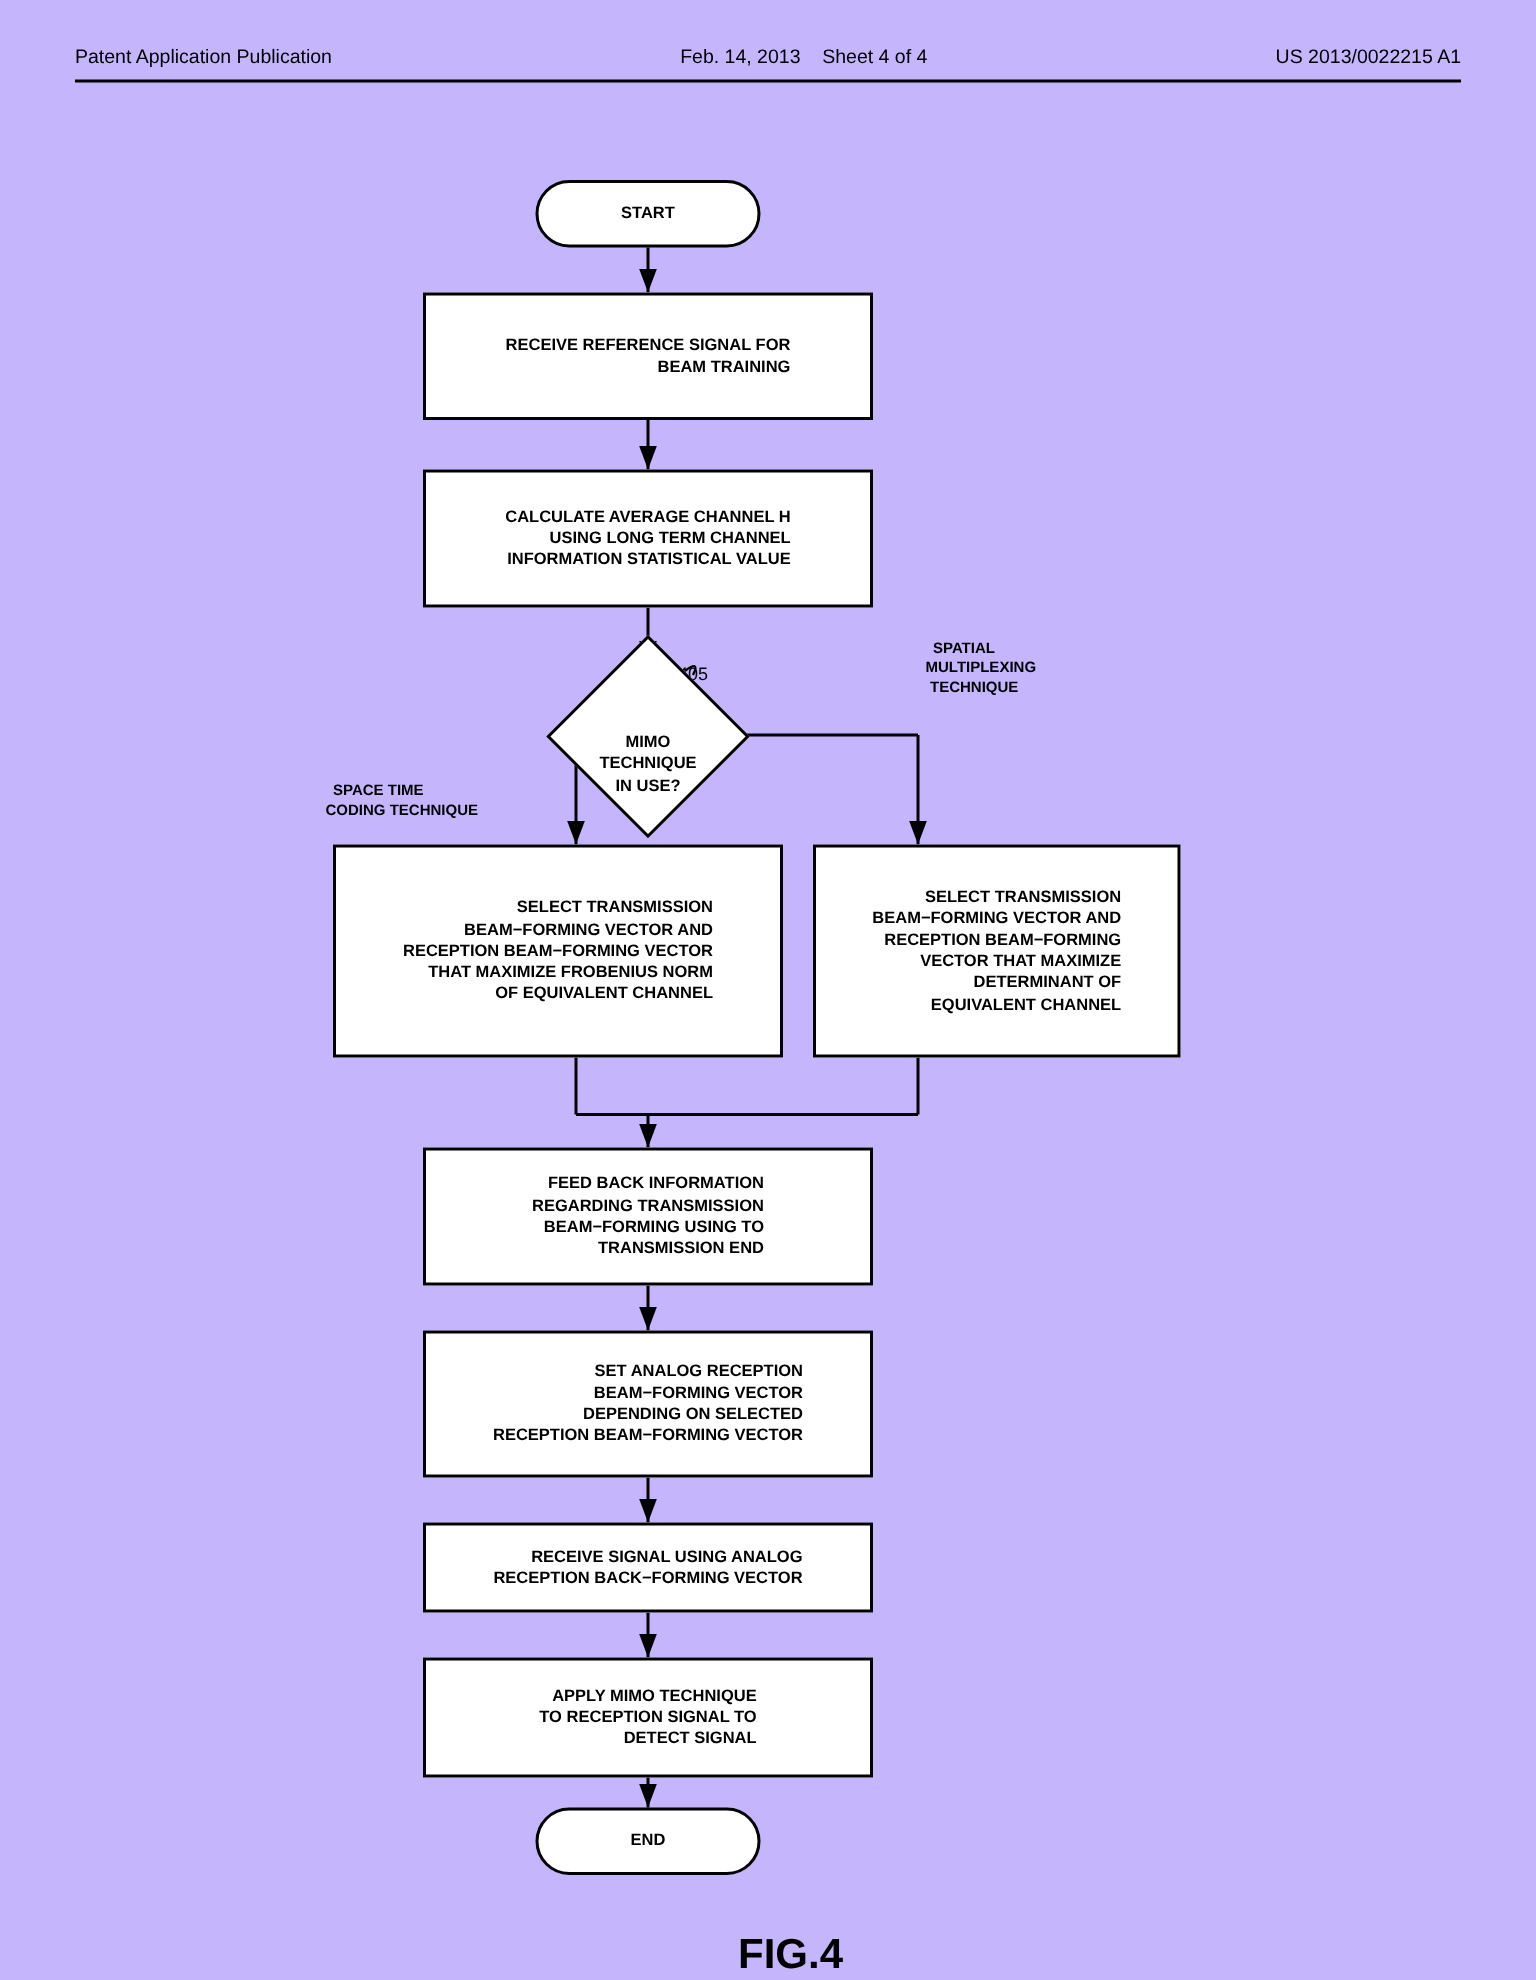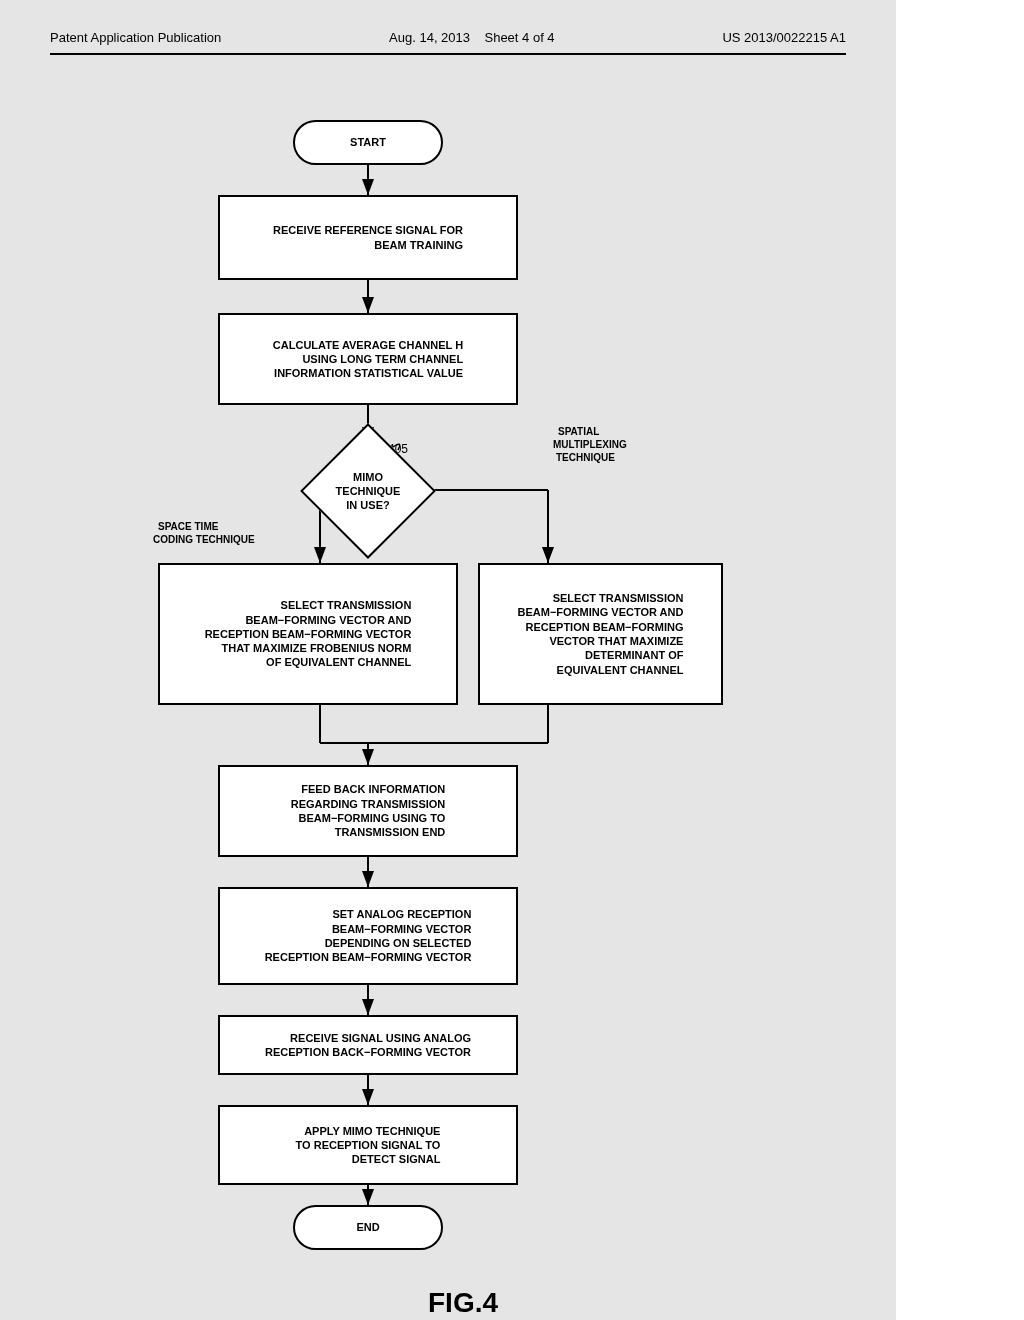--- a/index.html
+++ b/index.html
@@ -5,23 +5,23 @@
     * { box-sizing: border-box; margin: 0; padding: 0; }
     body {
       background: #fff;
       font-family: Arial, sans-serif;
       width: 1024px;
       min-height: 1320px;
       position: relative;
     }
 
     .page {
-      width: 896px;
+      width: 1024px;
       min-height: 1320px;
-      background: #e5e5e5;
+      background: #c4b5fd;
       position: relative;
       padding: 30px 50px;
     }
 
     .header {
       display: flex;
       justify-content: space-between;
       align-items: flex-start;
       border-bottom: 2px solid #000;
       padding-bottom: 8px;
@@ -77,21 +77,21 @@
       background: #fff;
     }
 
     .fc-diamond-label {
       position: absolute;
       text-align: center;
       font-size: 11px;
       font-weight: bold;
       line-height: 1.3;
       display: flex;
-      align-items: center;
+      align-items: flex-end;
       justify-content: center;
     }
 
     
     .flowchart-svg {
       position: absolute;
       top: 0;
       left: 0;
       width: 100%;
       height: 100%;
@@ -106,21 +106,21 @@
     }
   </style>
 </head>
 <body>
 
 <div class="page">
 
   <div class="header">
     <div class="header-left">Patent Application Publication</div>
     <div class="header-center">
-      <span>Aug. 14, 2013</span>&nbsp;&nbsp;&nbsp;
+      <span>Feb. 14, 2013</span>&nbsp;&nbsp;&nbsp;
       <span>Sheet 4 of 4</span>
     </div>
     <div class="header-right">US 2013/0022215 A1</div>
   </div>
 
   <div class="flowchart" style="height:1150px;">
 
     <svg class="flowchart-svg" viewBox="0 0 700 1150" xmlns="http://www.w3.org/2000/svg">
       <defs>
         <marker id="arrowhead" markerWidth="8" markerHeight="6" refX="8" refY="3" orient="auto">

